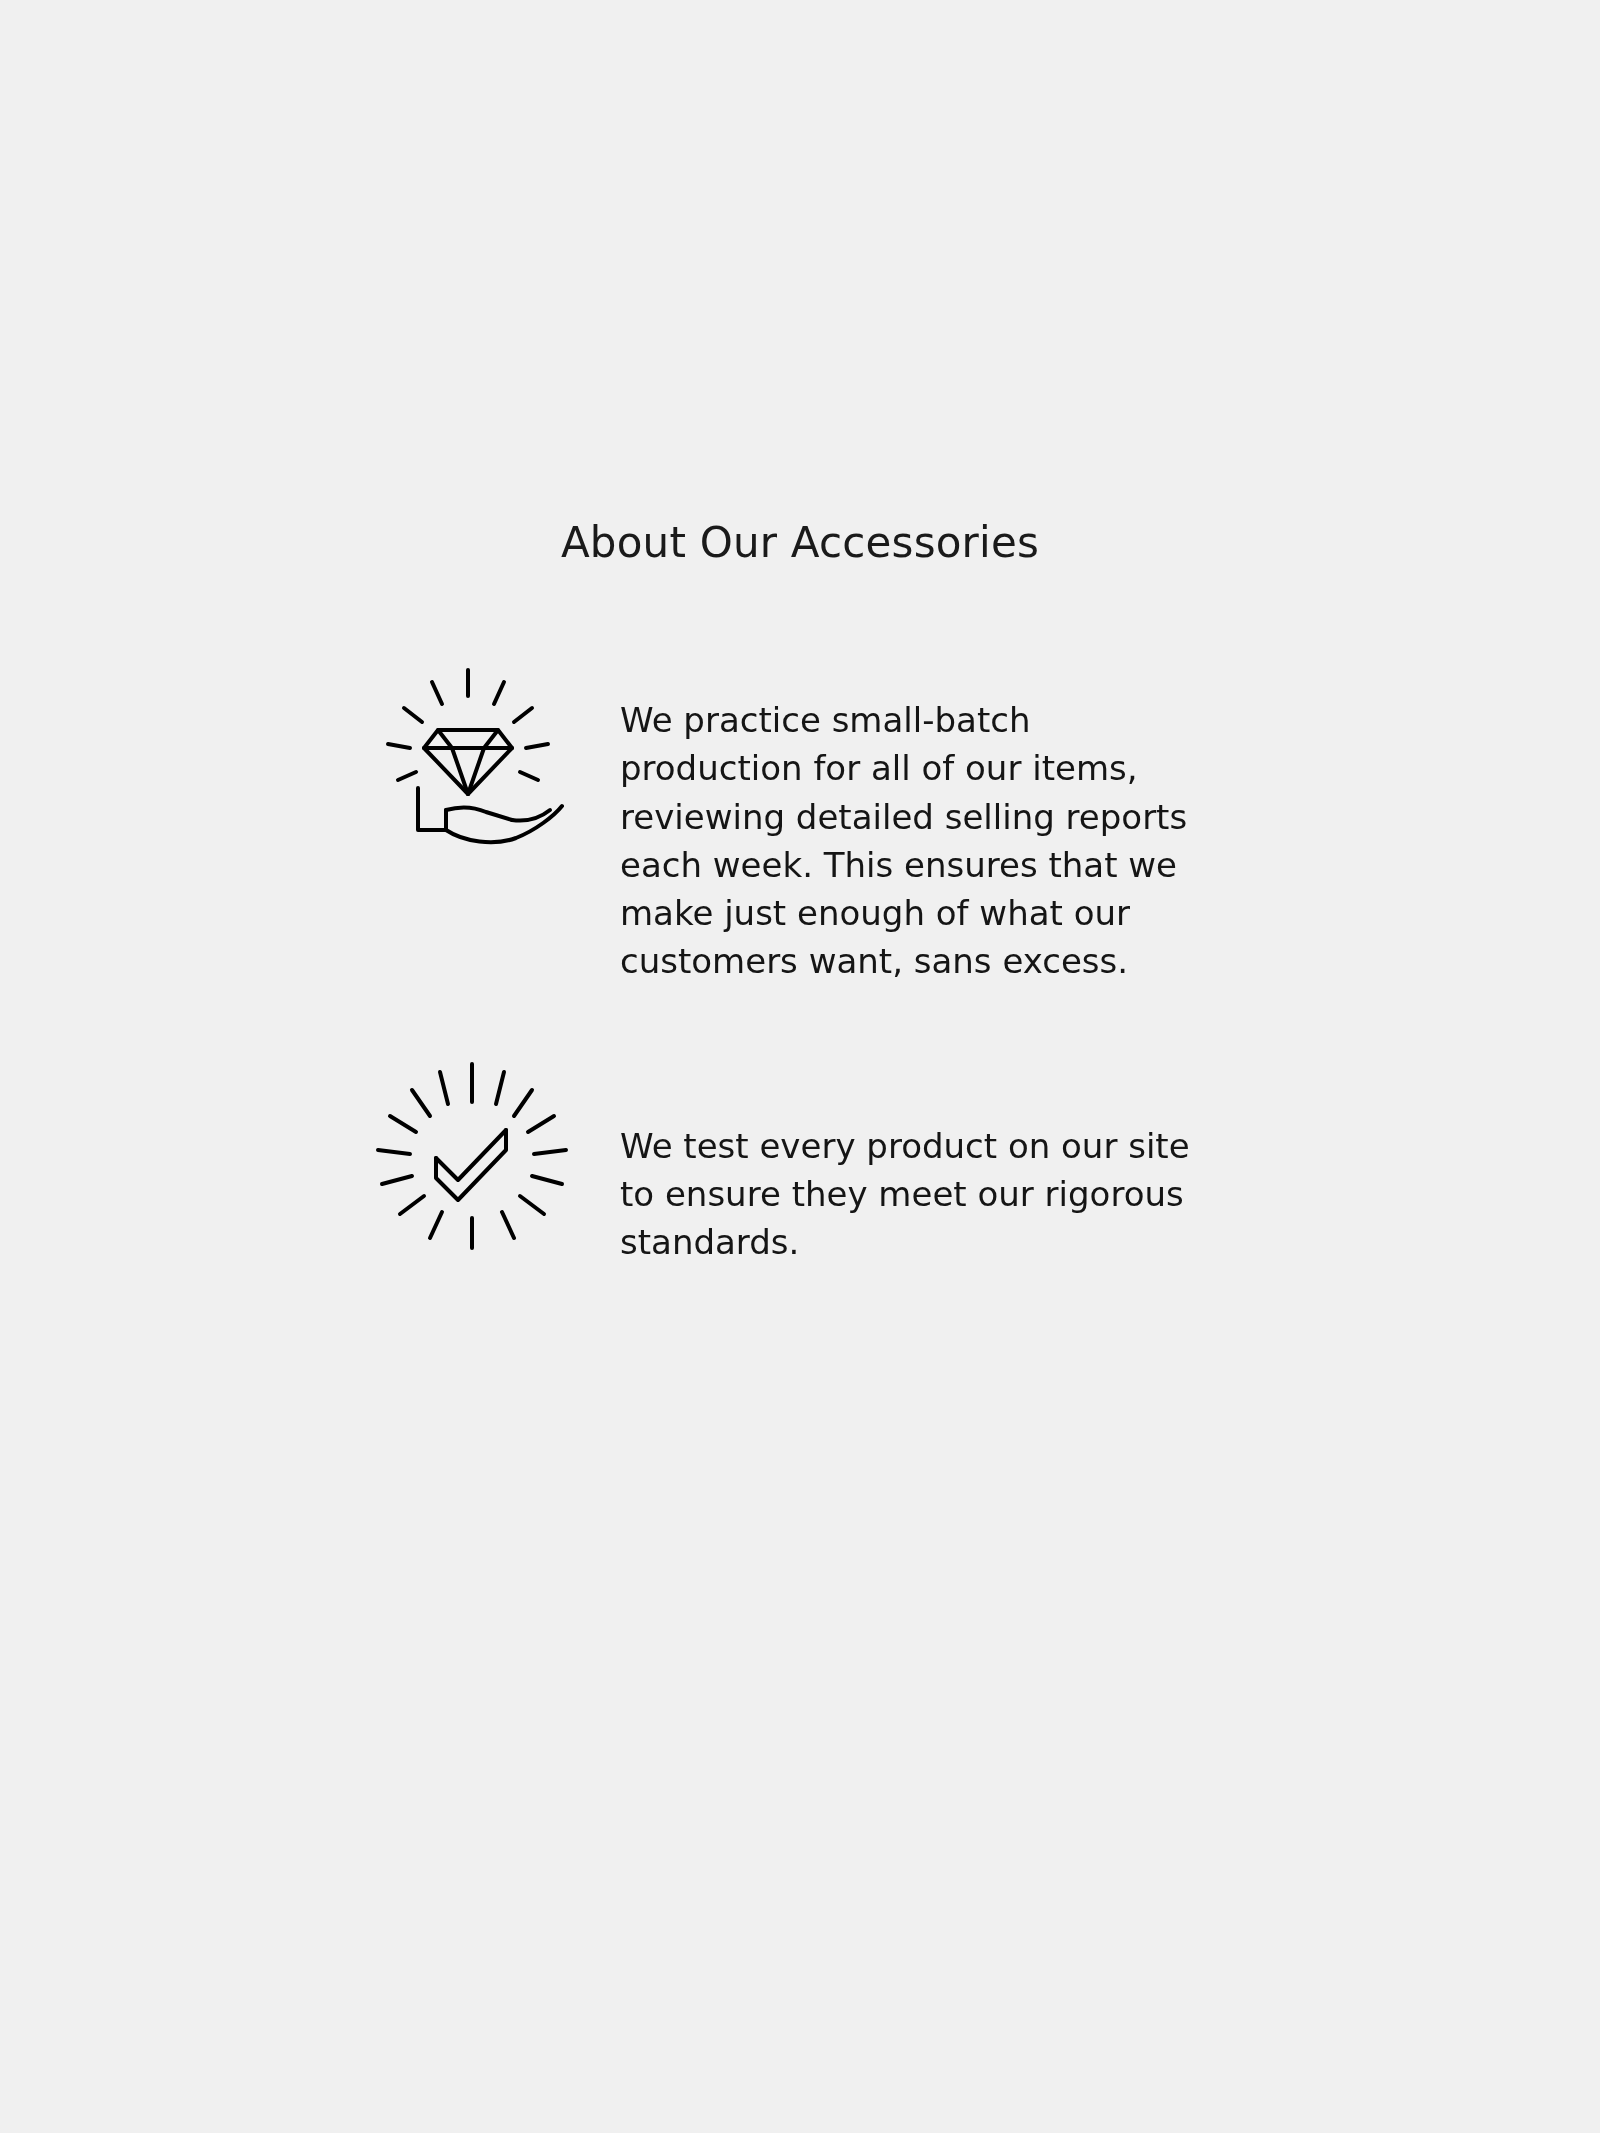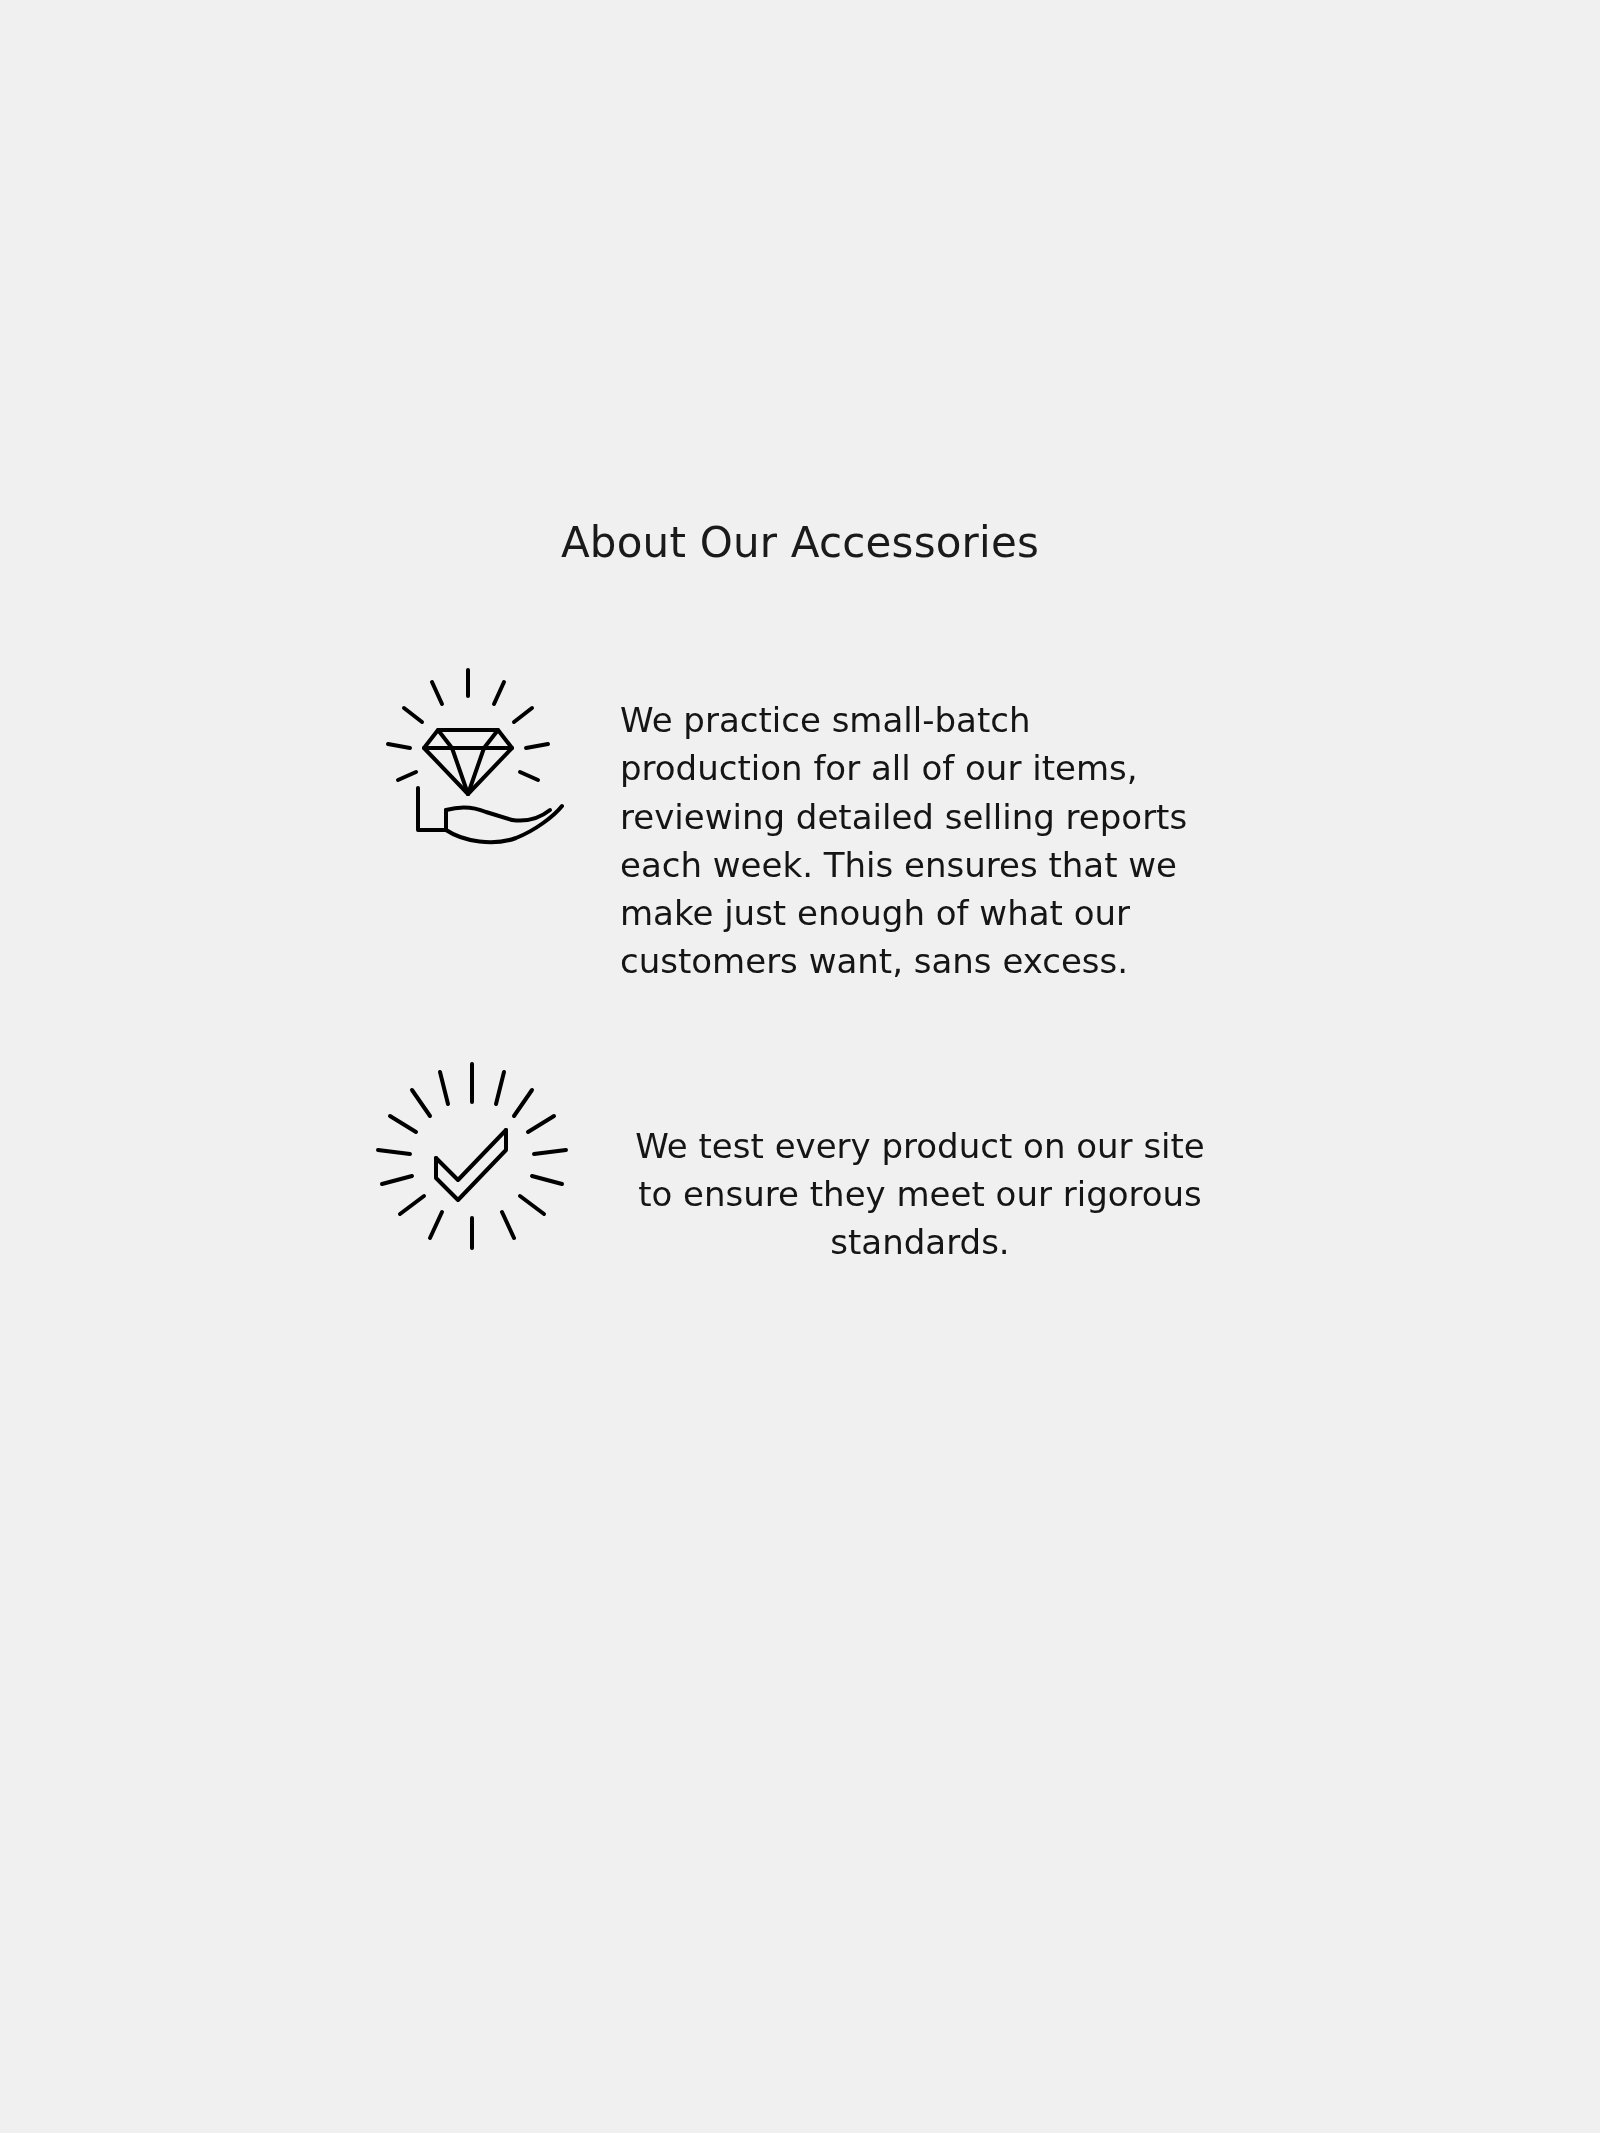--- a/index.html
+++ b/index.html
@@ -56,21 +56,21 @@
     flex: 1 1 auto;
     padding-left: 20px;
     font-size: 34px;
     line-height: 1.42;
     color: #151515;
     max-width: 600px;
   }
   
   .feature-1 .feature-text { padding-top: 36px; }
   .feature-2 .feature-text { padding-top: 96px; }
-  .feature-3 .feature-text { padding-top: 76px; text-align: center; }
+  .feature-3 .feature-text { padding-top: 76px; }
   .feature-1 { margin-bottom: 60px; }
   .feature-2 { margin-bottom: 34px; }
 </style>
 </head>
 <body>
 
 <div class="page">
 
   <h1 class="page-title">About Our Accessories</h1>
 

